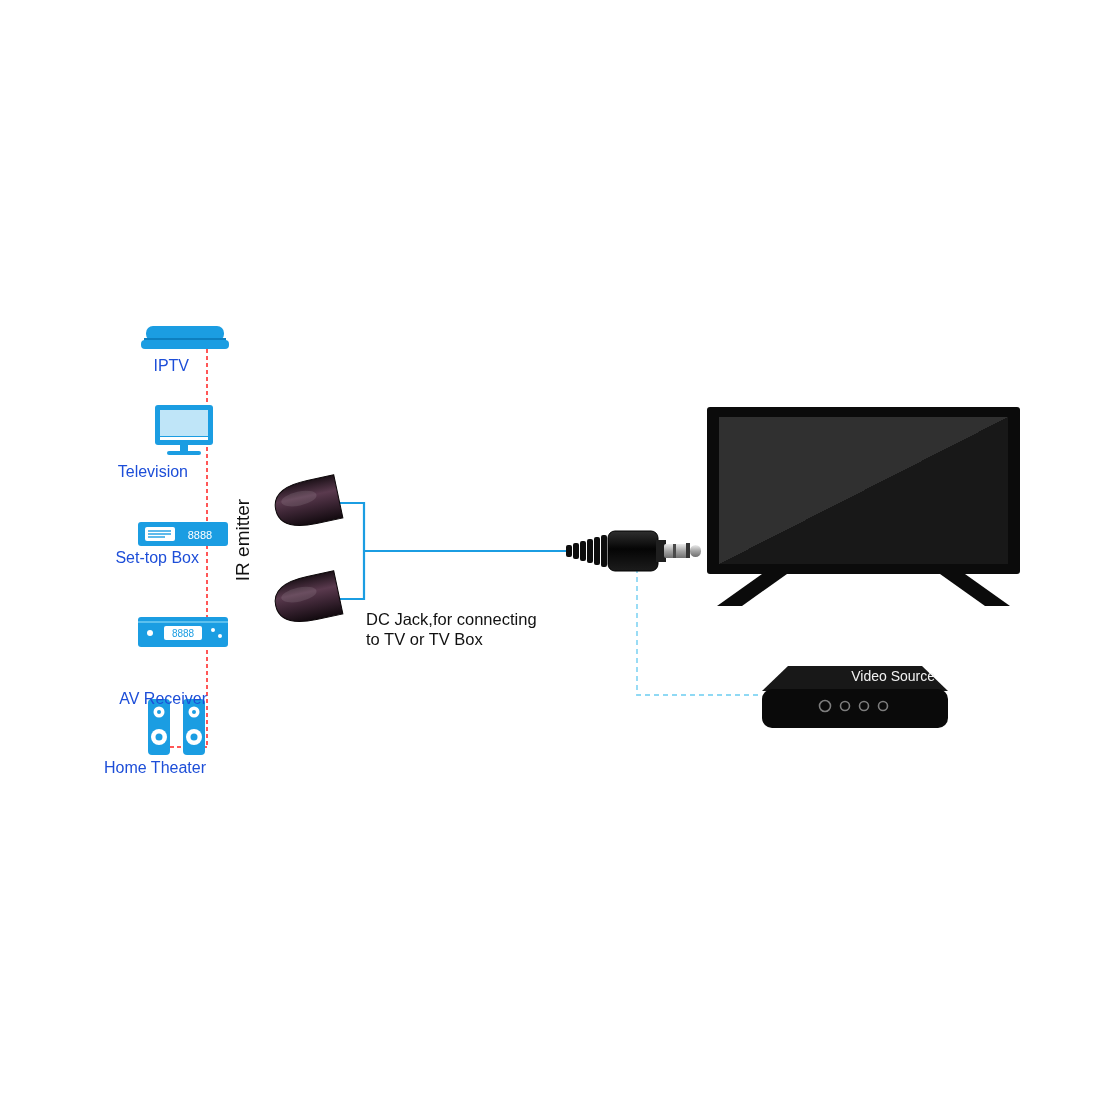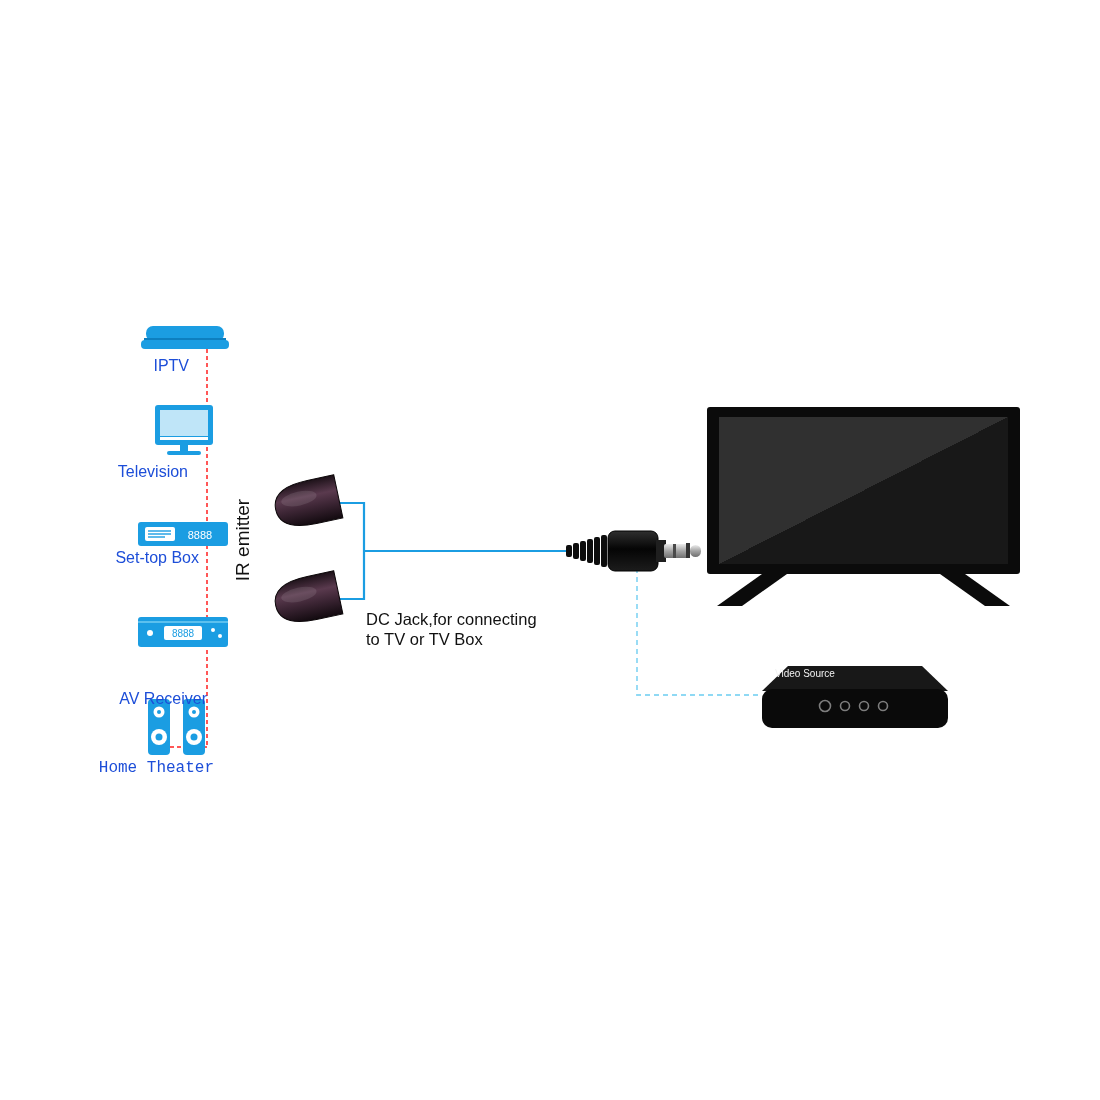--- a/index.html
+++ b/index.html
@@ -34,22 +34,22 @@
   }
   .hdtv-lbl {
     position:absolute;
     left:738px; top:464px; width:250px;
     text-align:center;
     font-size:40px; color:#ffffff; letter-spacing:1px;
   }
   .vs-lbl {
     position:absolute;
     left:775px; top:668px; width:160px;
-    text-align:left;
-    font-size:10px; color:#f2f2f2;
+    text-align:right;
+    font-size:14px; color:#f2f2f2;
   }
 </style>
 </head>
 <body>
 
 <div class="canvas">
 
   <svg class="layer" width="1100" height="1100" viewBox="0 0 1100 1100">
     <defs>
       <linearGradient id="emGrad" x1="0" y1="0" x2="0" y2="1">
@@ -192,21 +192,21 @@
   </div>
 
   <div class="lbl" style="left:89px; top:357px; width:100px;">IPTV</div>
 
   <div class="lbl" style="left:88px; top:463px; width:100px;">Television</div>
 
   <div class="lbl" style="left:59px; top:549px; width:140px;">Set-top Box</div>
 
   <div class="lbl" style="left:67px; top:651px; width:140px;margin-top:39px;">AV Receiver</div>
 
-  <div class="lbl" style="left:64px; top:759px; width:150px;font-family:Liberation Mono, monospace;">Home Theater</div>
+  <div class="lbl" style="left:56px; top:759px; width:150px;">Home Theater</div>
 
   <div class="ir-lbl">IR emitter</div>
 
   <div class="jack-caption">
     <div>DC Jack,for connecting</div>
     <div>to TV or TV Box</div>
   </div>
 
 
   <div class="vs-lbl">Video Source</div>

